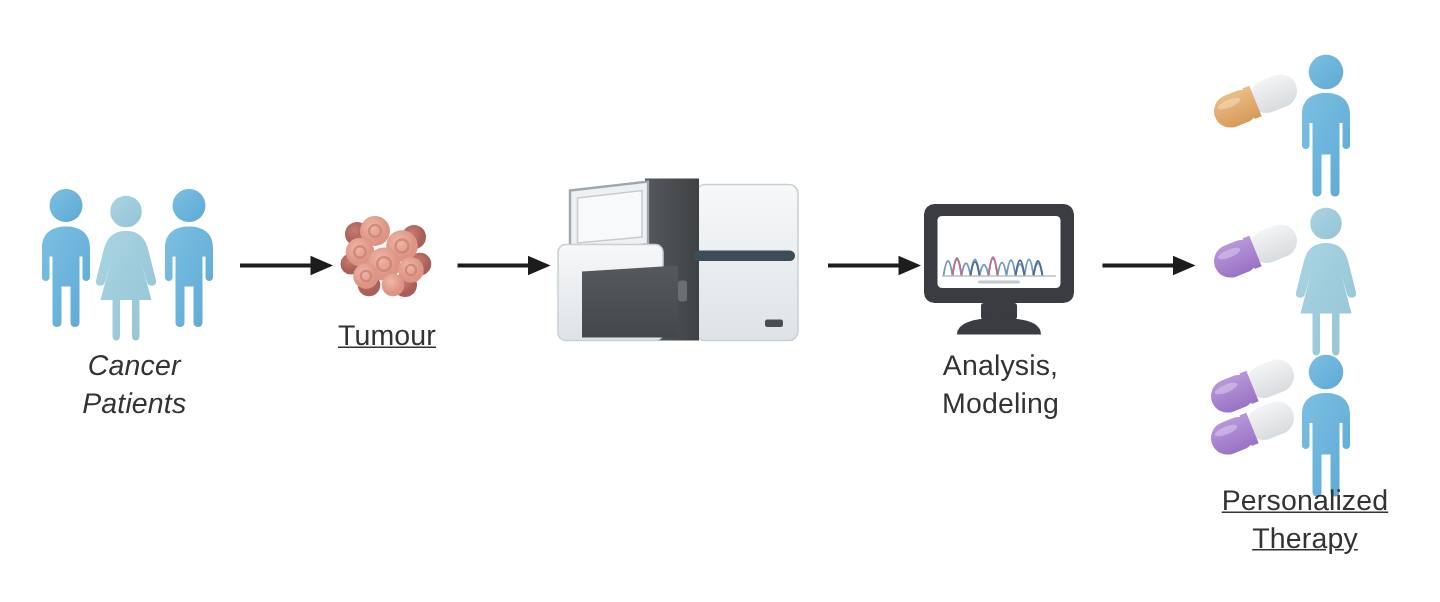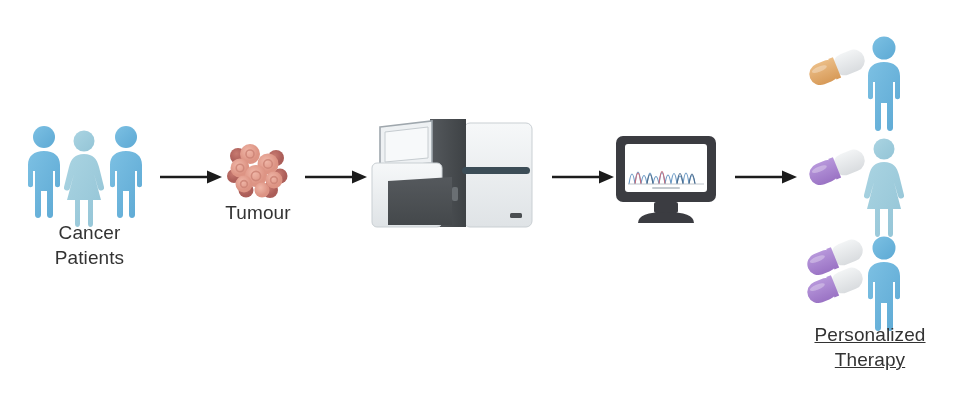--- a/index.html
+++ b/index.html
@@ -62,21 +62,21 @@
         <circle cx="62" cy="19" r="10.5"></circle>
         <path d="M62 32 c-9 0 -13 5 -15 13 l-5 20 c-1 4 5 5 6 1 l4 -14 l-7 26 l8 0 l0 24 c0 4 5 4 5 0 l0 -24 l8 0 l0 24 c0 4 5 4 5 0 l0 -24 l8 0 l-7 -26 l4 14 c1 4 7 3 6 -1 l-5 -20 c-2 -8 -6 -13 -15 -13 z"></path>
       </g>
 
       <g fill="url(#mblue1)">
         <circle cx="104" cy="15" r="11"></circle>
         <path d="M104 29 c-10 0 -16 5 -16 14 l0 20 c0 3 5 3 5 0 l0 -14 l2 0 l0 44 c0 4 6 4 6 0 l0 -24 l6 0 l0 24 c0 4 6 4 6 0 l0 -44 l2 0 l0 14 c0 3 5 3 5 0 l0 -20 c0 -9 -6 -14 -16 -14 z"></path>
       </g>
     </svg>
   </div>
-  <div class="stage-label" style="left:17px; top:220px; width:145px;">Cancer
+  <div class="stage-label" style="left:17px; top:232px; width:145px;font-style:italic;">Cancer
 Patients</div>
 
   <div class="arrow" style="left:160px; top:168px; width:62px; height:18px;">
     <svg width="62" height="18" viewBox="0 0 62 18">
       <line x1="0" y1="9" x2="49" y2="9" stroke="#1c1c1c" stroke-width="2.6"></line>
       <polygon points="47,2.5 62,9 47,15.5" fill="#1c1c1c"></polygon>
     </svg>
   </div>
 
   <div class="node" style="left:224px; top:140px; width:68px; height:62px;">
@@ -115,21 +115,21 @@
           <circle cx="26" cy="14" r="4"></circle>
           <circle cx="44" cy="24" r="4.3"></circle>
           <circle cx="16" cy="28" r="3.8"></circle>
           <circle cx="32" cy="36" r="4.6"></circle>
           <circle cx="50" cy="40" r="3.4"></circle>
           <circle cx="20" cy="44" r="3.4"></circle>
         </g>
       </g>
     </svg>
   </div>
-  <div class="stage-label" style="left:196px; top:200px; width:124px;">Tumour</div>
+  <div class="stage-label" style="left:196px; top:212px; width:124px;text-decoration:underline;">Tumour</div>
 
   <div class="arrow" style="left:305px; top:168px; width:62px; height:18px;">
     <svg width="62" height="18" viewBox="0 0 62 18">
       <line x1="0" y1="9" x2="49" y2="9" stroke="#1c1c1c" stroke-width="2.6"></line>
       <polygon points="47,2.5 62,9 47,15.5" fill="#1c1c1c"></polygon>
     </svg>
   </div>
 
   <div class="node" style="left:368px; top:115px; width:168px; height:120px;">
     <svg width="168" height="120" viewBox="0 0 168 120">
@@ -192,20 +192,22 @@
         <path d="M75 50 q3 -20 6 0" stroke="#4f6f8f"></path>
       </g>
       <line x1="14" y1="50" x2="90" y2="50" stroke="#b9c0c6" stroke-width="0.9"></line>
       <rect x="38" y="53" width="28" height="2" rx="1" fill="#c3c9ce"></rect>
 
       <rect x="40" y="68" width="24" height="11" rx="2" fill="#3b3c41"></rect>
 
       <path d="M24 89 q0 -11 28 -11 q28 0 28 11 z" fill="#3b3c41"></path>
     </svg>
   </div>
+  <div class="stage-label" style="left:597px; top:232px; width:140px;">Analysis,
+Modeling</div>
 
   <div class="arrow" style="left:735px; top:168px; width:62px; height:18px;">
     <svg width="62" height="18" viewBox="0 0 62 18">
       <line x1="0" y1="9" x2="49" y2="9" stroke="#1c1c1c" stroke-width="2.6"></line>
       <polygon points="47,2.5 62,9 47,15.5" fill="#1c1c1c"></polygon>
     </svg>
   </div>
 
   <div class="node" style="left:800px; top:28px; width:140px; height:290px;">
     <svg width="140" height="290" viewBox="0 0 140 290">

